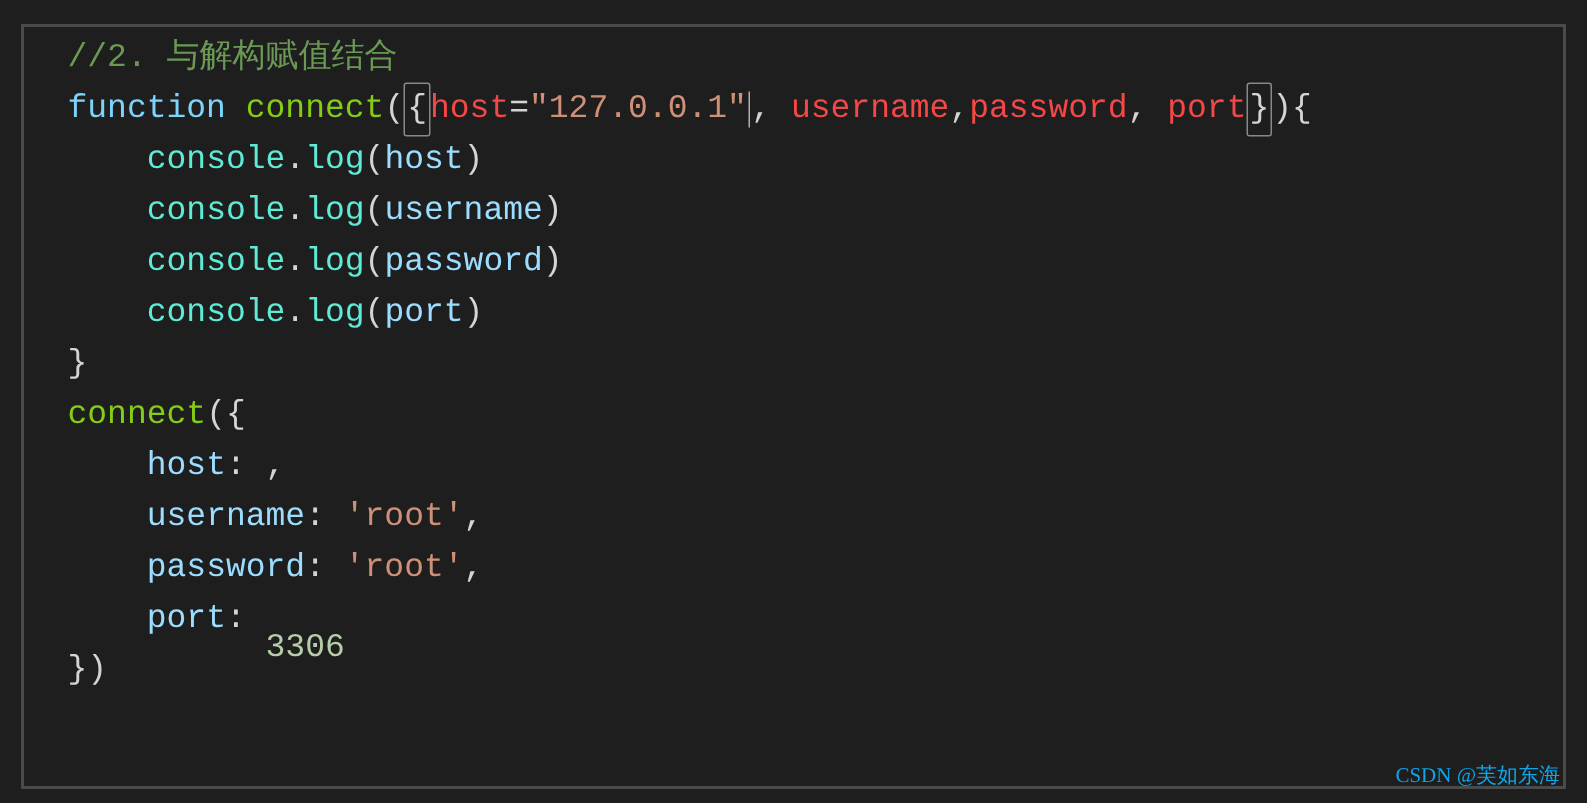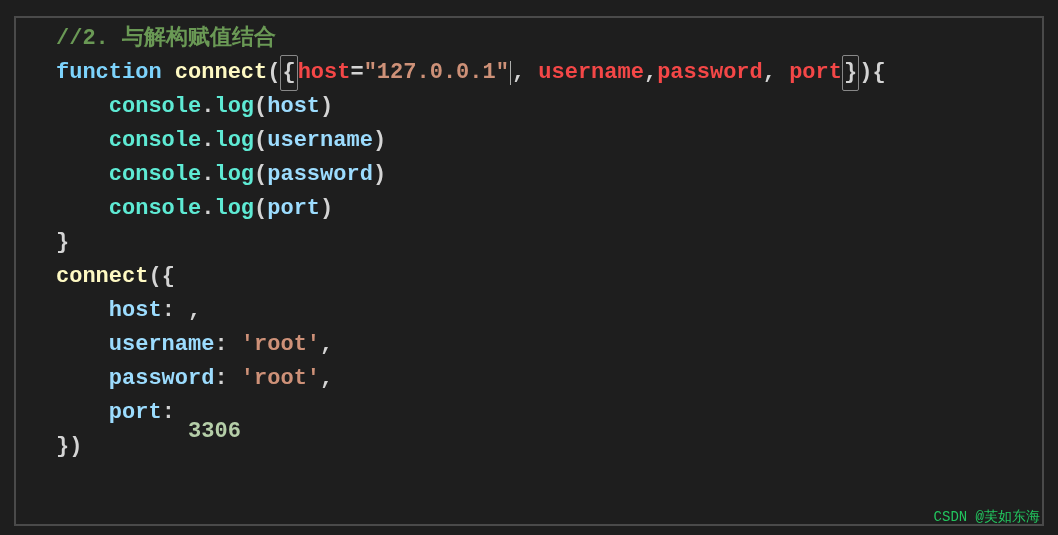--- a/index.html
+++ b/index.html
@@ -19,32 +19,31 @@
       position: relative;
     }
     .container {
       border: 2px solid #4a4a4a;
       margin: 8px 14px 0 14px;
       padding: 4px 0;
       height: 510px;
       overflow: hidden;
     }
     .code-area {
-      padding: 0 0 0 40px;
-      font-weight: bold;
+      padding: 0 0 0 29px;
     }
     .line {
       white-space: pre;
       height: 34px;
       display: flex;
       align-items: center;
     }
     .comment { color: #6a9955; }
     .keyword { color: #7dd3fc; }
-    .funcname { color: #fef9c3; }
+    .funcname { color: #84cc16; }
     .paren { color: #d4d4d4; }
     .brace-highlight {
       color: #d4d4d4;
       border: 1px solid #888;
       border-radius: 2px;
       padding: 0 1px;
     }
     .param-red { color: #f44747; }
     .operator { color: #d4d4d4; }
     .string { color: #ce9178; }
@@ -61,23 +60,23 @@
       width: 1px;
       height: 24px;
       background: #aeafad;
       vertical-align: middle;
       margin: 0 1px;
     }
     .watermark {
       position: absolute;
       bottom: 6px;
       right: 18px;
-      color: #22c55e;
+      color: #0ea5e9;
       font-size: 14px;
-      font-family: Liberation Mono, monospace;
+      font-family: Liberation Serif, serif;
     }
     .indent { display: inline-block; }
   </style>
 </head>
 <body>
 
 <div class="container">
   <div class="code-area">
 
     <div class="line"><span class="comment">//2. 与解构赋值结合</span></div>

